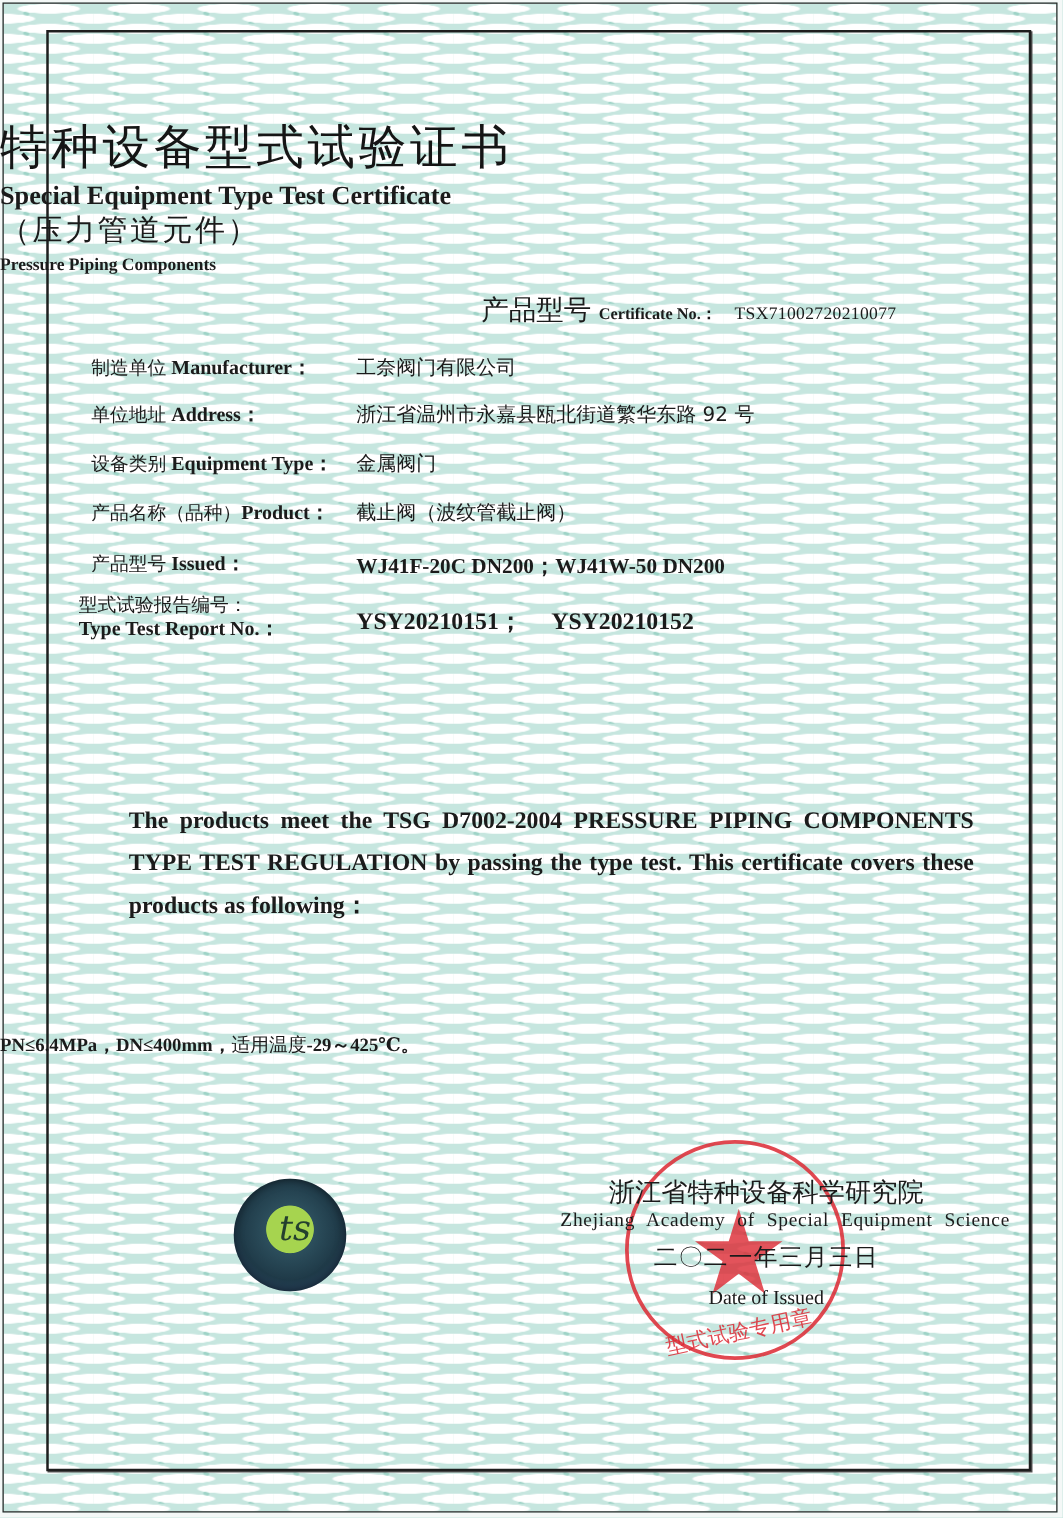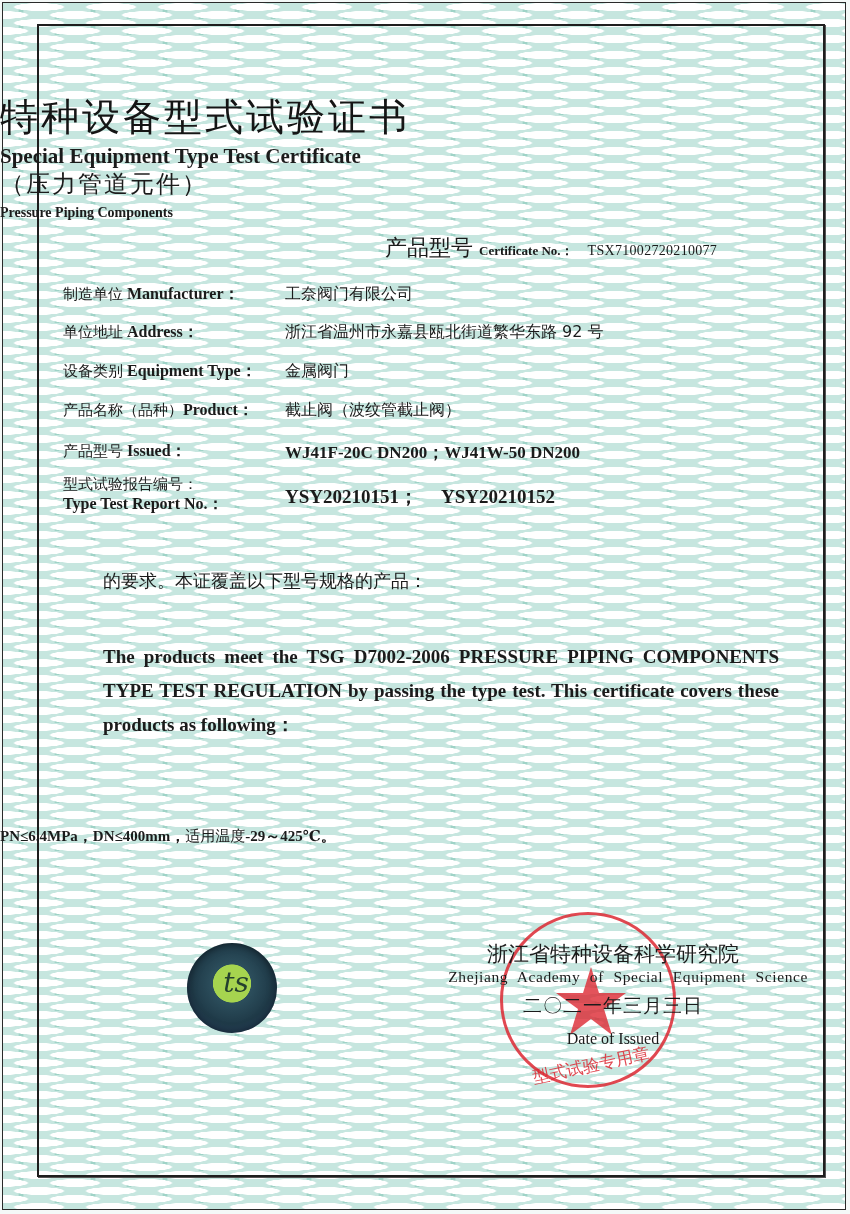--- a/index.html
+++ b/index.html
@@ -36,21 +36,21 @@
   .sub-en { top: 205px; font-size: 14px; font-weight: bold; }
   .cert-no {
     position: absolute; left: 385px; top: 233px; white-space: nowrap;
   }
   .cert-no .cn { font-family: "DejaVu Sans", sans-serif; font-size: 22px; }
   .cert-no .en { font-size: 13px; font-weight: bold; margin-left: 6px; }
   .cert-no .val { font-size: 14px; font-weight: normal; margin-left: 14px; letter-spacing: 0.3px; }
 
   .field { position: absolute; left: 63px; white-space: nowrap; }
   .field .lbl { font-size: 16px; font-weight: bold; display: inline-block; }
-  .field .lbl .cnp { font-family: "DejaVu Sans", sans-serif; font-weight: normal; font-size: 15px; }
+  .field .lbl .cnp { font-family: "DejaVu Sans", sans-serif; font-weight: normal; font-size: 15px; margin-left: 10px; }
   .field .val {
     position: absolute; left: 222px; top: 0; font-family: "DejaVu Sans", sans-serif;
     font-size: 16px;
   }
   .field .val.serif { font-family: "Liberation Serif", serif; font-weight: bold; font-size: 17px; }
   .report .lbl2 { font-size: 16px; font-weight: bold; line-height: 20px; }
   .report .lbl2 .cnp { font-family: "DejaVu Sans", sans-serif; font-weight: normal; font-size: 15px; }
   .report .val { top: 10px; font-size: 19px !important; }
 
   .para-cn {
@@ -125,24 +125,23 @@
 </div>
 <div class="field report" style="top:474px">
   <div class="lbl2">
     <div class="cnp">型式试验报告编号：</div>
     <div>Type Test Report No.：</div>
   </div>
   <span class="val serif" style="white-space:pre">YSY20210151；     YSY20210152</span>
 </div>
 
 <div class="para-cn" style="top:562px">
-  <div>的要求。本证覆盖以下型号规格的产品：</div>
 </div>
 
-<div class="para-en" style="top:640px">The products meet the TSG D7002-2006 PRESSURE PIPING COMPONENTS TYPE TEST REGULATION by passing the type test. This certificate covers these products as following：</div>
+<div class="para-en" style="top:640px">The products meet the TSG D7002-2004 PRESSURE PIPING COMPONENTS TYPE TEST REGULATION by passing the type test. This certificate covers these products as following：</div>
 
 <div class="center spec">
   <span>PN≤6.4MPa，DN≤400mm，</span><span class="cnp">适用温度</span><span>-29～425℃。</span>
 </div>
 
 <div class="hologram">
   <div class="mark">ts</div>
 </div>
 
 <div class="seal">

